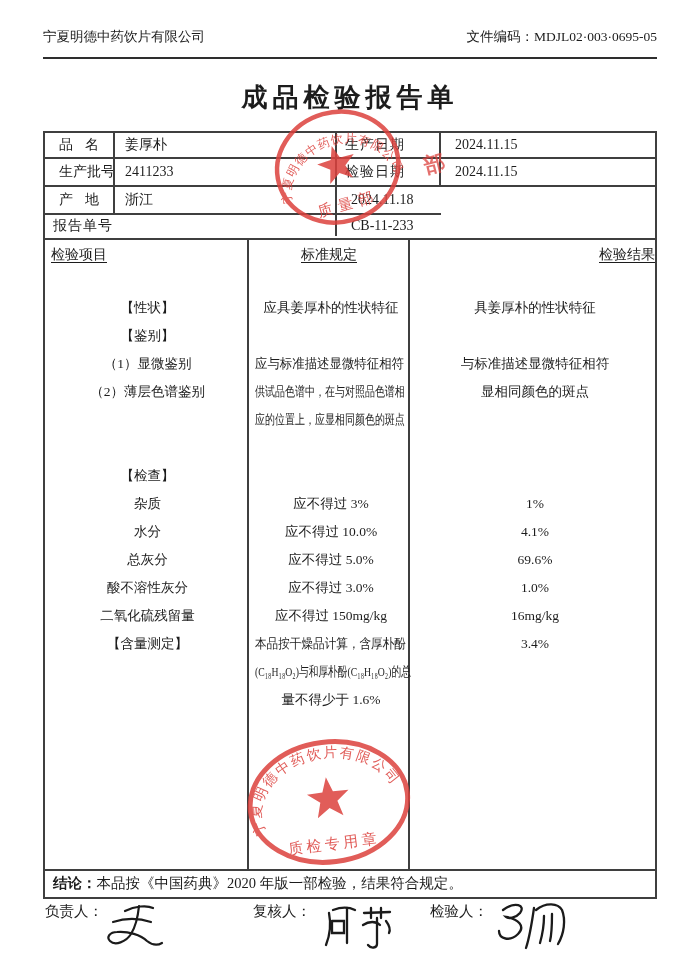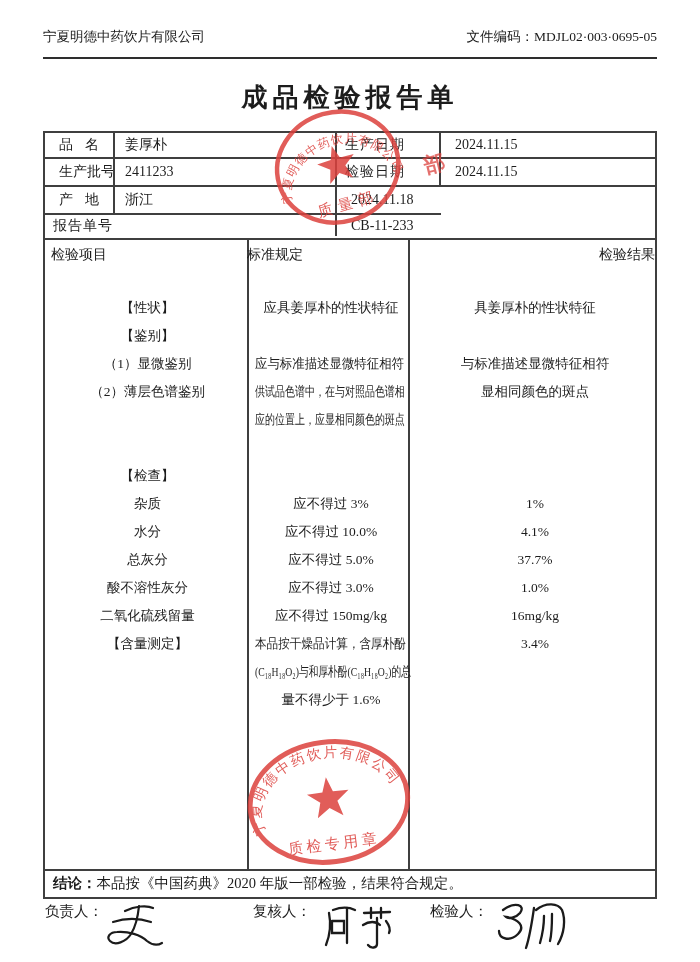--- a/index.html
+++ b/index.html
@@ -27,23 +27,23 @@
   .plbl{padding-left:8px;letter-spacing:1px;}
   .span12{grid-column:1/3;}
   .span34{grid-column:3/5;}
   
   .main-table{position:absolute;left:43px;top:238px;width:614px;height:633px;
               border:2px solid #3f3f3f;box-sizing:border-box;}
   .vline{position:absolute;top:0;bottom:0;width:2px;background:#3f3f3f;}
   .v1{left:202px}.v2{left:363px}
   .hdr{position:absolute;top:6px;font-size:14px;}
   .hdr-item{left:6px}
-  .hdr-std{left:202px;width:130px;}
+  .hdr-std{left:219px;width:130px;text-align:center}
   .hdr-res{left:363px;width:247px;text-align:right}
-  .u{text-underline-offset:3px;}
+  .u{text-decoration:underline;text-underline-offset:3px;}
   .lines{position:absolute;top:54px;text-align:center;}
   .col-item{left:5px;width:195px}
   .col-std{left:210px;width:152px}
   .col-res{left:370px;width:240px}
   .bline{height:28px;line-height:28px;font-size:13.5px;white-space:nowrap;
          transform-origin:left center;}
   .col-std .bline:nth-child(3){transform:scaleX(.92)}
   .col-std .bline:nth-child(4),.col-std .bline:nth-child(5){transform:scaleX(.74)}
   .col-std .bline:nth-child(13){transform:scaleX(.86)}
   .col-std .bline:nth-child(14){transform:scaleX(.72)}
@@ -146,21 +146,21 @@
     <div class="lines col-res">
         <div class="bline">具姜厚朴的性状特征</div>
         <div class="bline"></div>
         <div class="bline">与标准描述显微特征相符</div>
         <div class="bline">显相同颜色的斑点</div>
         <div class="bline"></div>
         <div class="bline"></div>
         <div class="bline"></div>
         <div class="bline">1%</div>
         <div class="bline">4.1%</div>
-        <div class="bline">37.7%</div>
+        <div class="bline">69.6%</div>
         <div class="bline">1.0%</div>
         <div class="bline">16mg/kg</div>
         <div class="bline">3.4%</div>
         <div class="bline"></div>
         <div class="bline"></div>
       </div>
   </div>
 
   <div class="conclusion">
     <span class="c-label">结论：</span><span>本品按《中国药典》2020 年版一部检验，结果符合规定。</span>

